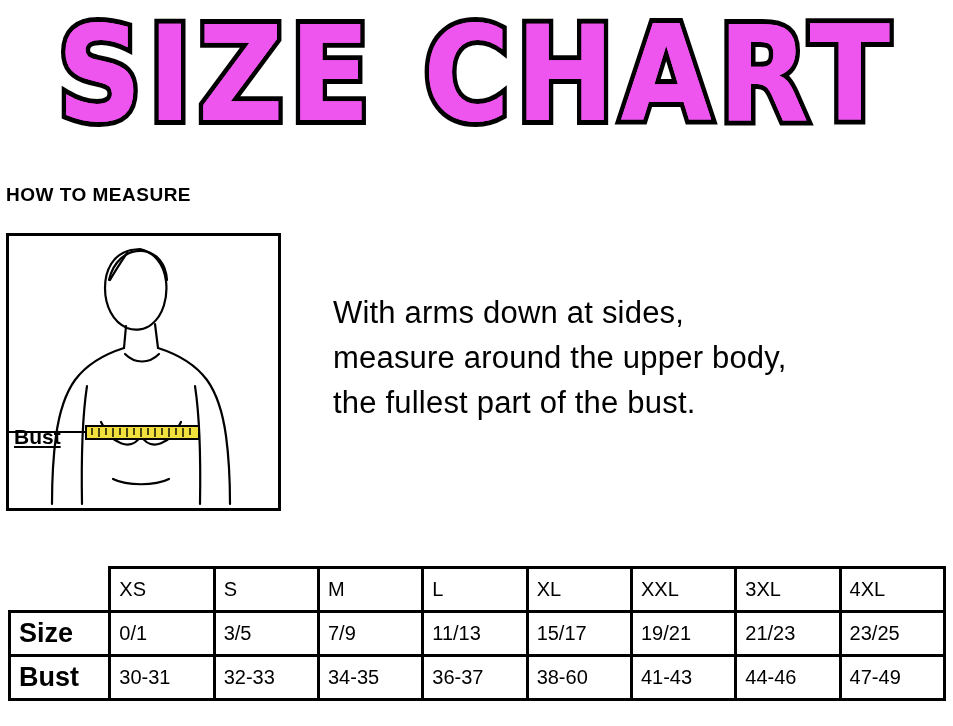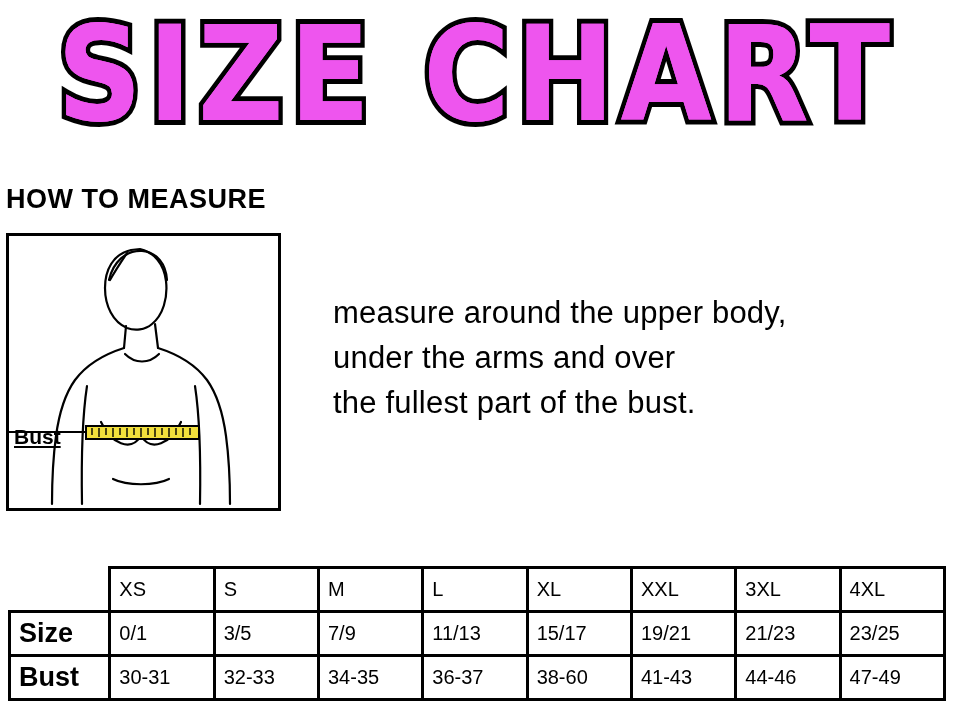--- a/index.html
+++ b/index.html
@@ -57,21 +57,21 @@
     white-space: nowrap;
     transform: scaleY(1.12);
     transform-origin: top center;
   }
 
   
   #how-to-measure {
     position: absolute;
     left: 6px;
     top: 184px;
-    font-size: 27px;
+    font-size: 19px;
     font-weight: bold;
     letter-spacing: 0.5px;
   }
 
   
   #figure-box {
     position: absolute;
     left: 6px;
     top: 233px;
     width: 275px;
@@ -190,22 +190,22 @@
         <line x1="181" y1="192" x2="181" y2="199"></line>
       </g>
     </g>
 
     <line x1="0" y1="196" x2="77" y2="196" stroke="#000000" stroke-width="2"></line>
   </svg>
 </div>
 <div id="bust-label">Bust</div>
 
 <div id="chest-block">
+  <div class="chest-line">With arms down at sides,</div>
   <div class="chest-line">measure around the upper body,</div>
-  <div class="chest-line">under the arms and over</div>
   <div class="chest-line">the fullest part of the bust.</div>
 </div>
 
 <table id="size-table">
   <colgroup>
     <col class="c0">
       <col class="cx">
       <col class="cx">
       <col class="cx">
       <col class="cx">

